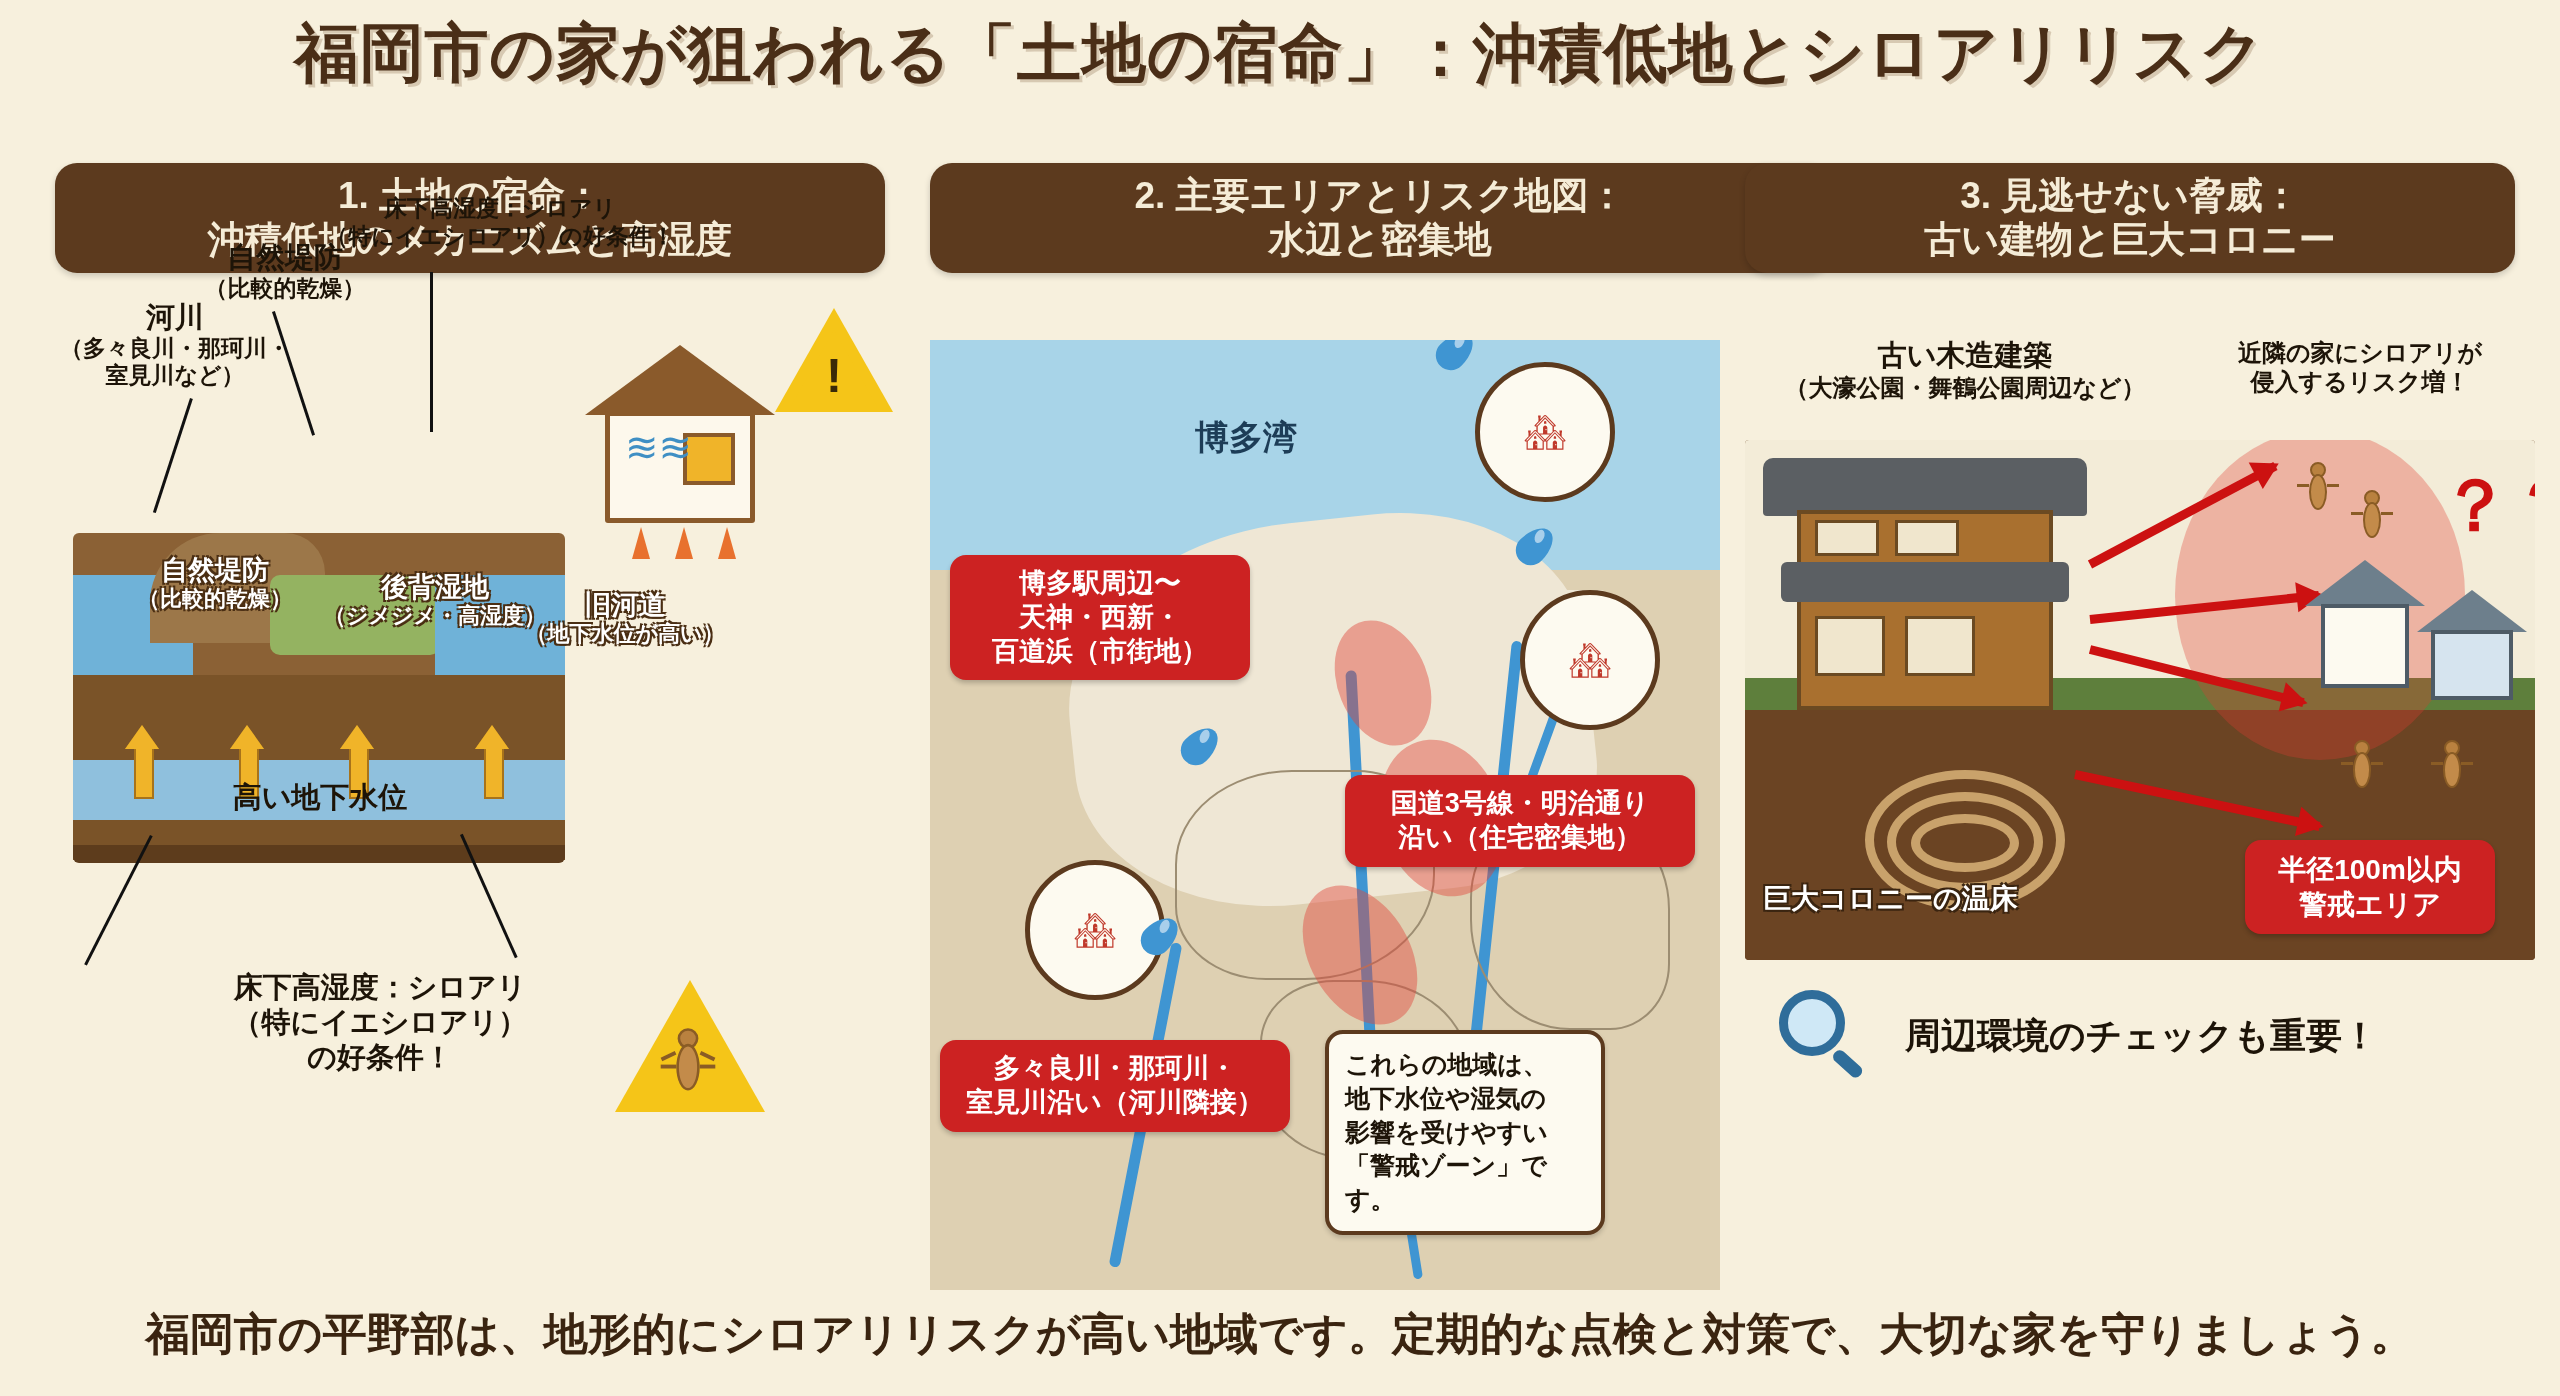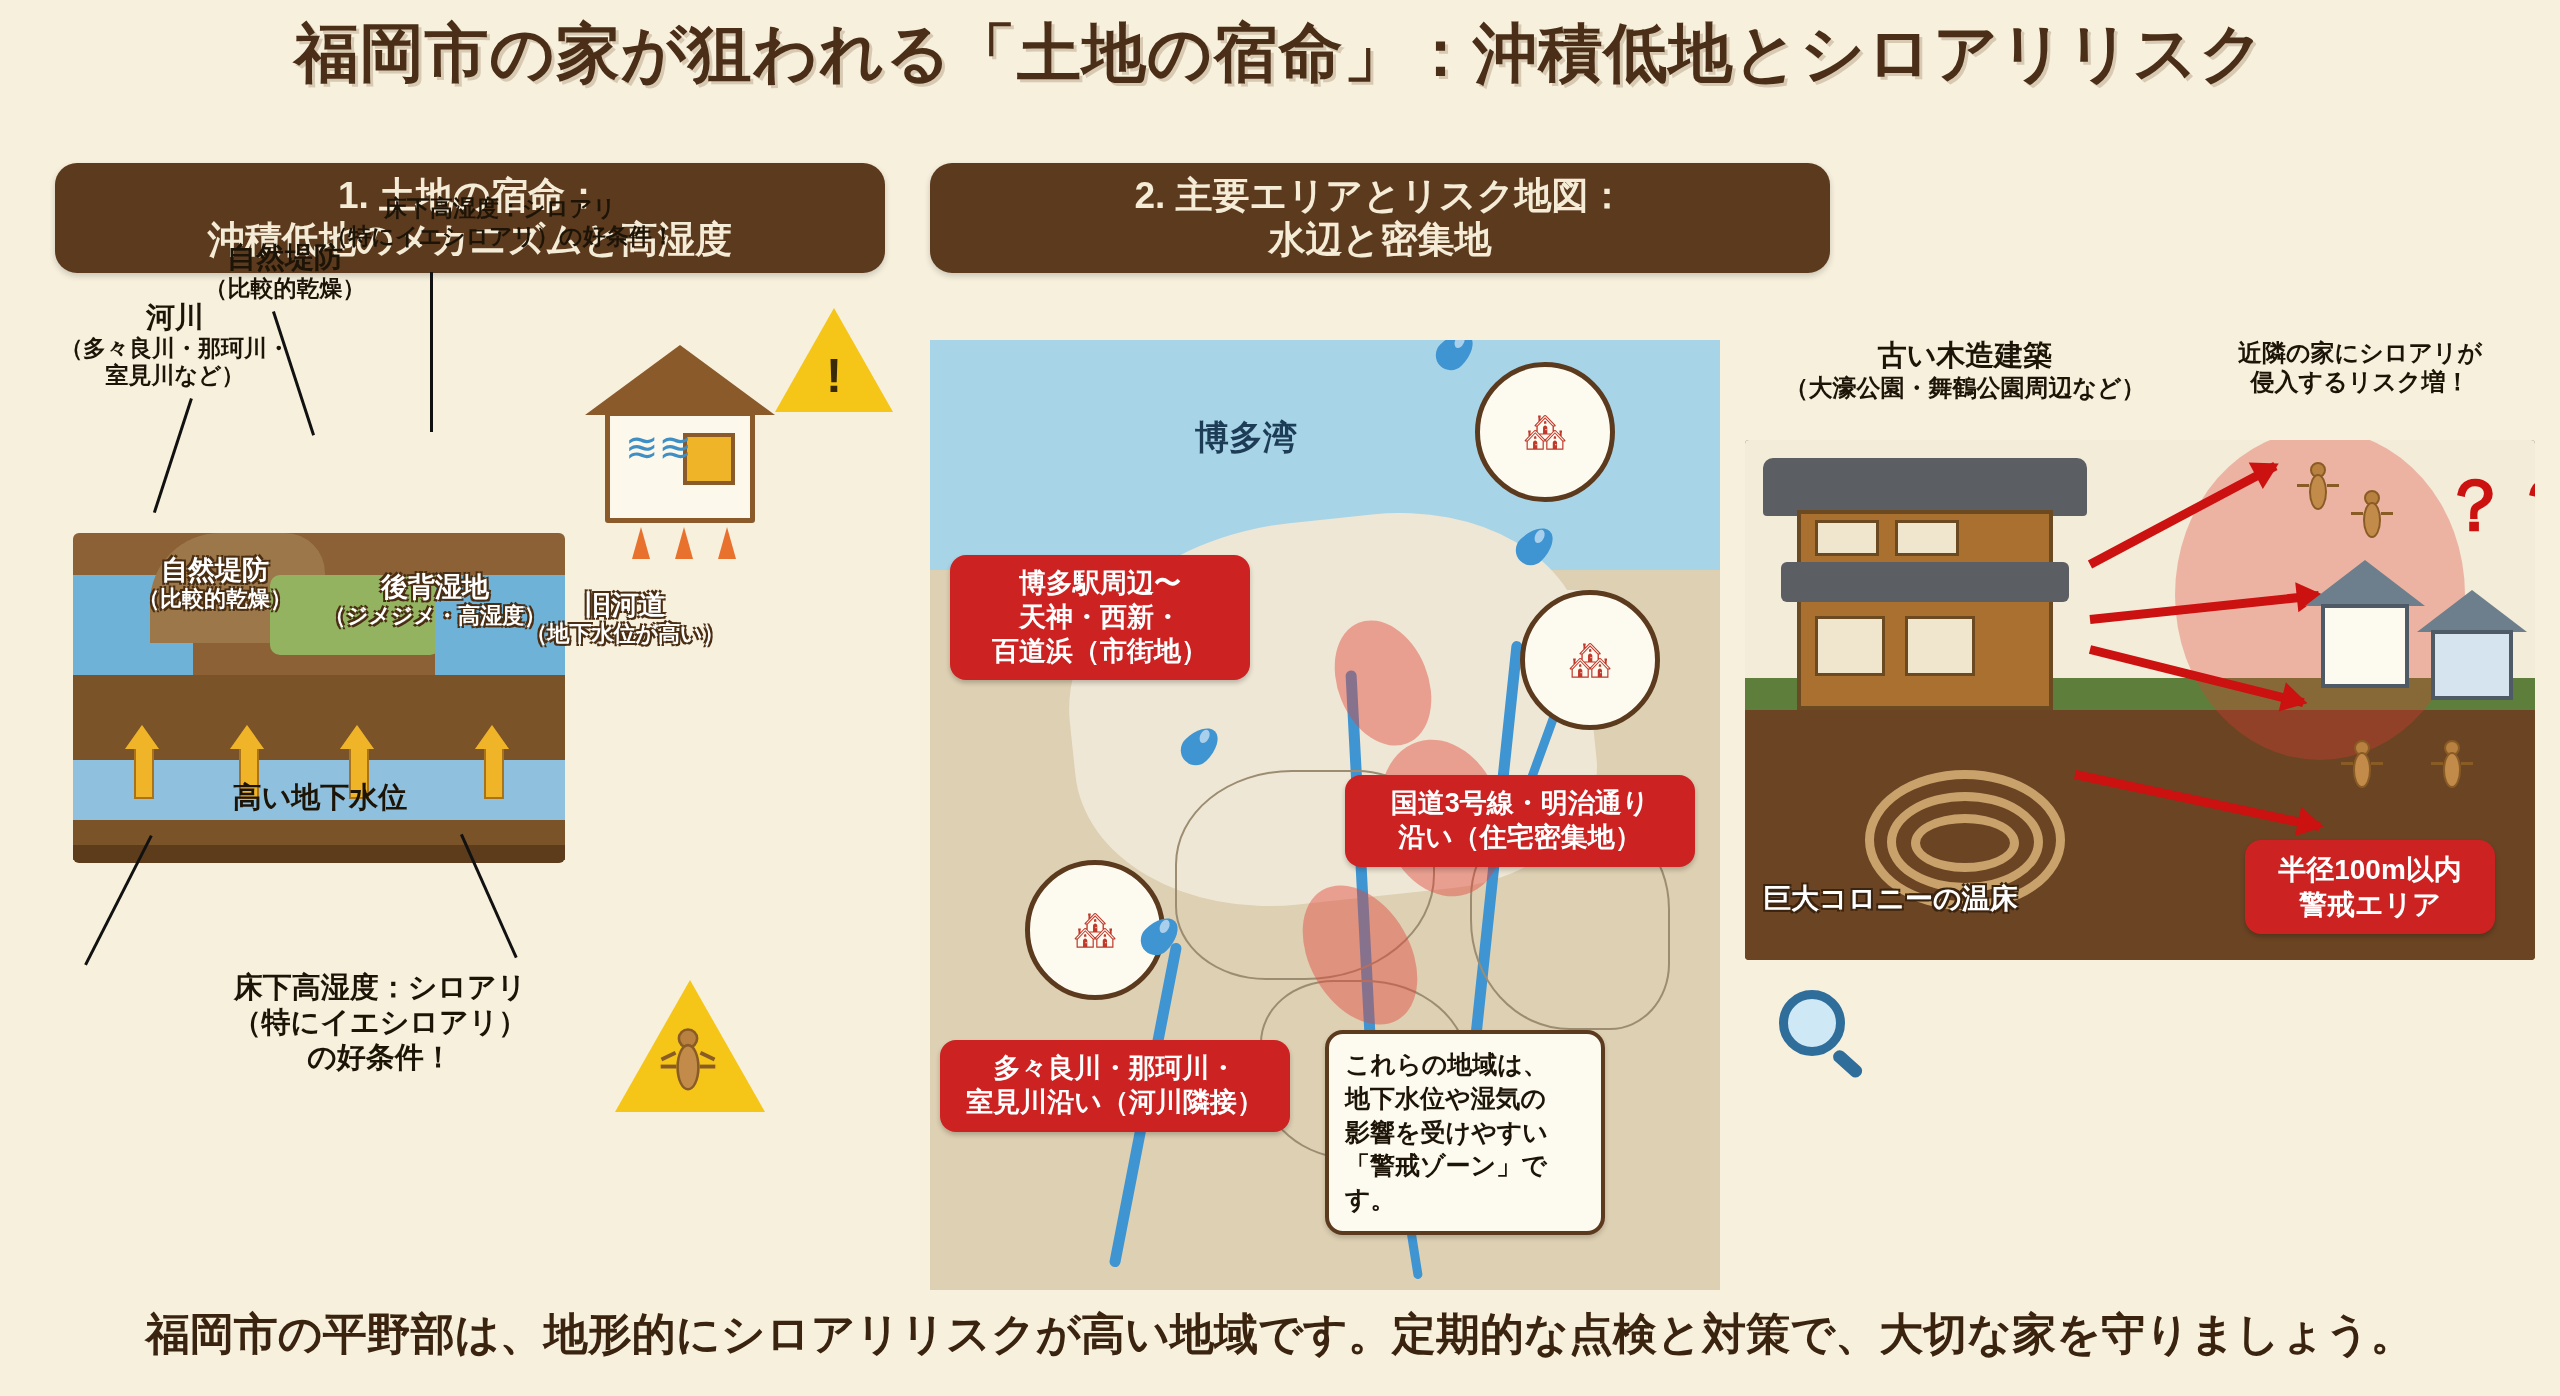--- a/index.html
+++ b/index.html
@@ -237,20 +237,24 @@
   <div class="main-title">福岡市の家が狙われる「土地の宿命」：沖積低地とシロアリリスク</div>
 
   <div class="panel-header" id="hdr1">
     <span>1. 土地の宿命：</span>
     <span>沖積低地のメカニズムと高湿度</span>
   </div>
   <div class="panel-header" id="hdr2">
     <span>2. 主要エリアとリスク地図：</span>
     <span>水辺と密集地</span>
   </div>
+  <div class="panel-header" id="hdr3">
+    <span>3. 見逃せない脅威：</span>
+    <span>古い建物と巨大コロニー</span>
+  </div>
 
   <div id="panel1">
 
     <div class="p1-label" style="left:10px; top:10px; width:250px;">
       <span class="big">河川</span>
       <span class="sm">（多々良川・那珂川・</span>
       <span class="sm">室見川など）</span>
     </div>
 
     <div class="p1-label" style="left:130px; top:-50px; width:230px;">
@@ -468,17 +472,18 @@
       <div class="zone-callout" style="left:500px; top:400px; width:250px;">
         <span>半径100m以内</span><br>
         <span>警戒エリア</span>
       </div>
     </div>
 
     <div class="magnifier" style="left:34px; top:700px;">
       <div class="lens"></div>
       <div class="handle"></div>
     </div>
+    <div class="check-text" style="left:160px; top:722px;">周辺環境のチェックも重要！</div>
   </div>
 
   <div class="footer">福岡市の平野部は、地形的にシロアリリスクが高い地域です。定期的な点検と対策で、大切な家を守りましょう。</div>
 
 </div>
 
 </body></html>

